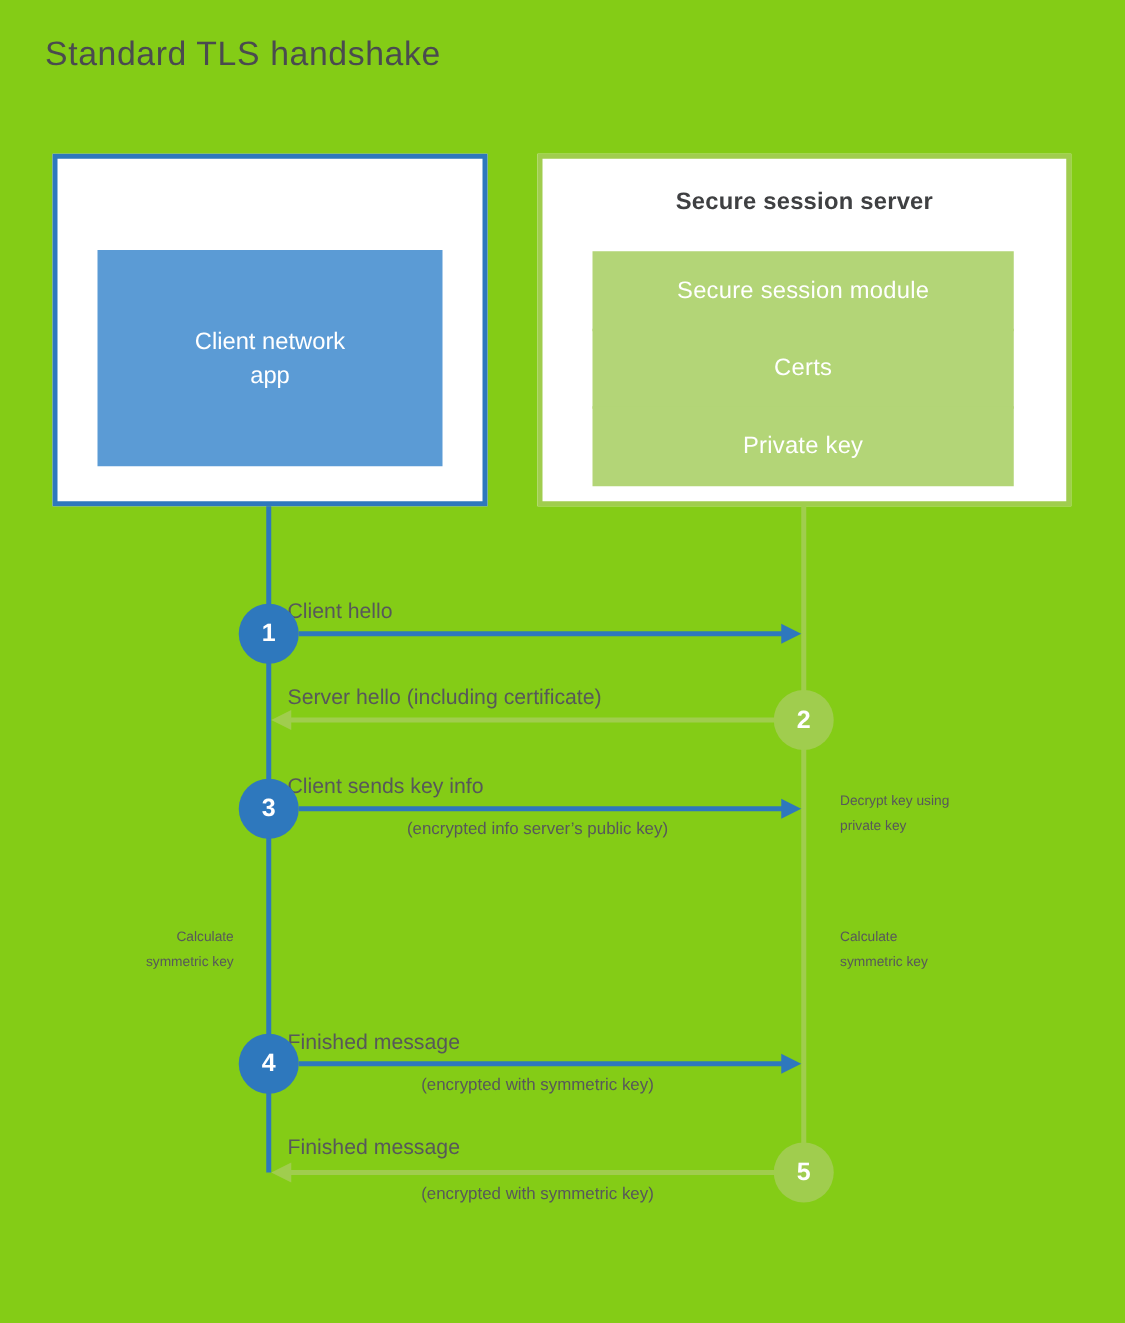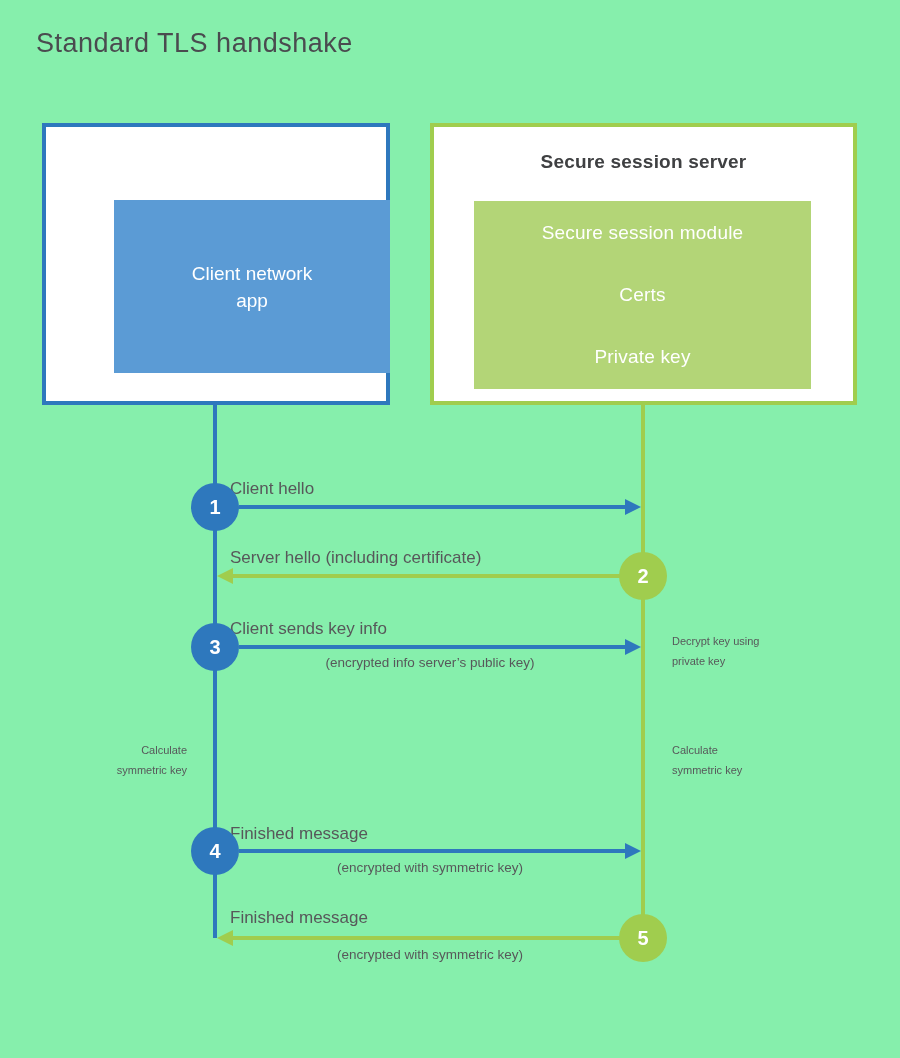--- a/index.html
+++ b/index.html
@@ -5,38 +5,38 @@
   :root{
     --blue:#2e78bd;
     --blue-fill:#5b9bd5;
     --green:#a0cd4e;
     --green-fill:#b3d577;
     --ink:#57585a;
     --head-ink:#3f4042;
   }
   html,body{margin:0;padding:0;background:#ffffff;}
   .canvas{
-    position:relative;width:900px;height:1058px;background:#86efac;overflow:hidden;
+    position:relative;width:900px;height:1058px;background:#84cc16;overflow:hidden;
     font-family:"Liberation Sans","DejaVu Sans",sans-serif;color:var(--ink);
   }
   .abs{position:absolute;}
   .page-title{
     left:36px;top:28px;font-size:27px;font-weight:300;color:#4a4b4f;letter-spacing:.5px;
   }
   .outer-box{box-sizing:border-box;background:#ffffff;}
   .client-box{left:42px;top:123px;width:348px;height:282px;border:4px solid var(--blue);}
   .server-box{left:430px;top:123px;width:427px;height:282px;border:4px solid var(--green);padding-left:24px;}
   .box-heading{
     position:absolute;left:0;right:0;top:24px;text-align:center;
     font-size:19px;font-weight:700;color:var(--head-ink);letter-spacing:.2px;
   }
   .app-rect{
     position:absolute;left:32px;top:73px;width:276px;height:173px;background:var(--blue-fill);
     display:flex;align-items:center;justify-content:center;text-align:center;
-    color:#ffffff;font-size:19px;line-height:27px;white-space:pre-line;margin-left:36px;
+    color:#ffffff;font-size:19px;line-height:27px;white-space:pre-line;
   }
   .server-bar{
     position:absolute;left:40px;width:337px;height:64px;background:var(--green-fill);
     display:flex;align-items:center;justify-content:center;
     color:#ffffff;font-size:19px;letter-spacing:.2px;
   }
   .bar-0{top:74px;} .bar-1{top:136px;} .bar-2{top:198px;}
   .lifeline{width:4px;}
   .lifeline.blue{background:var(--blue);left:213px;top:405px;height:533px;}
   .lifeline.green{background:var(--green);left:641px;top:405px;height:533px;}

